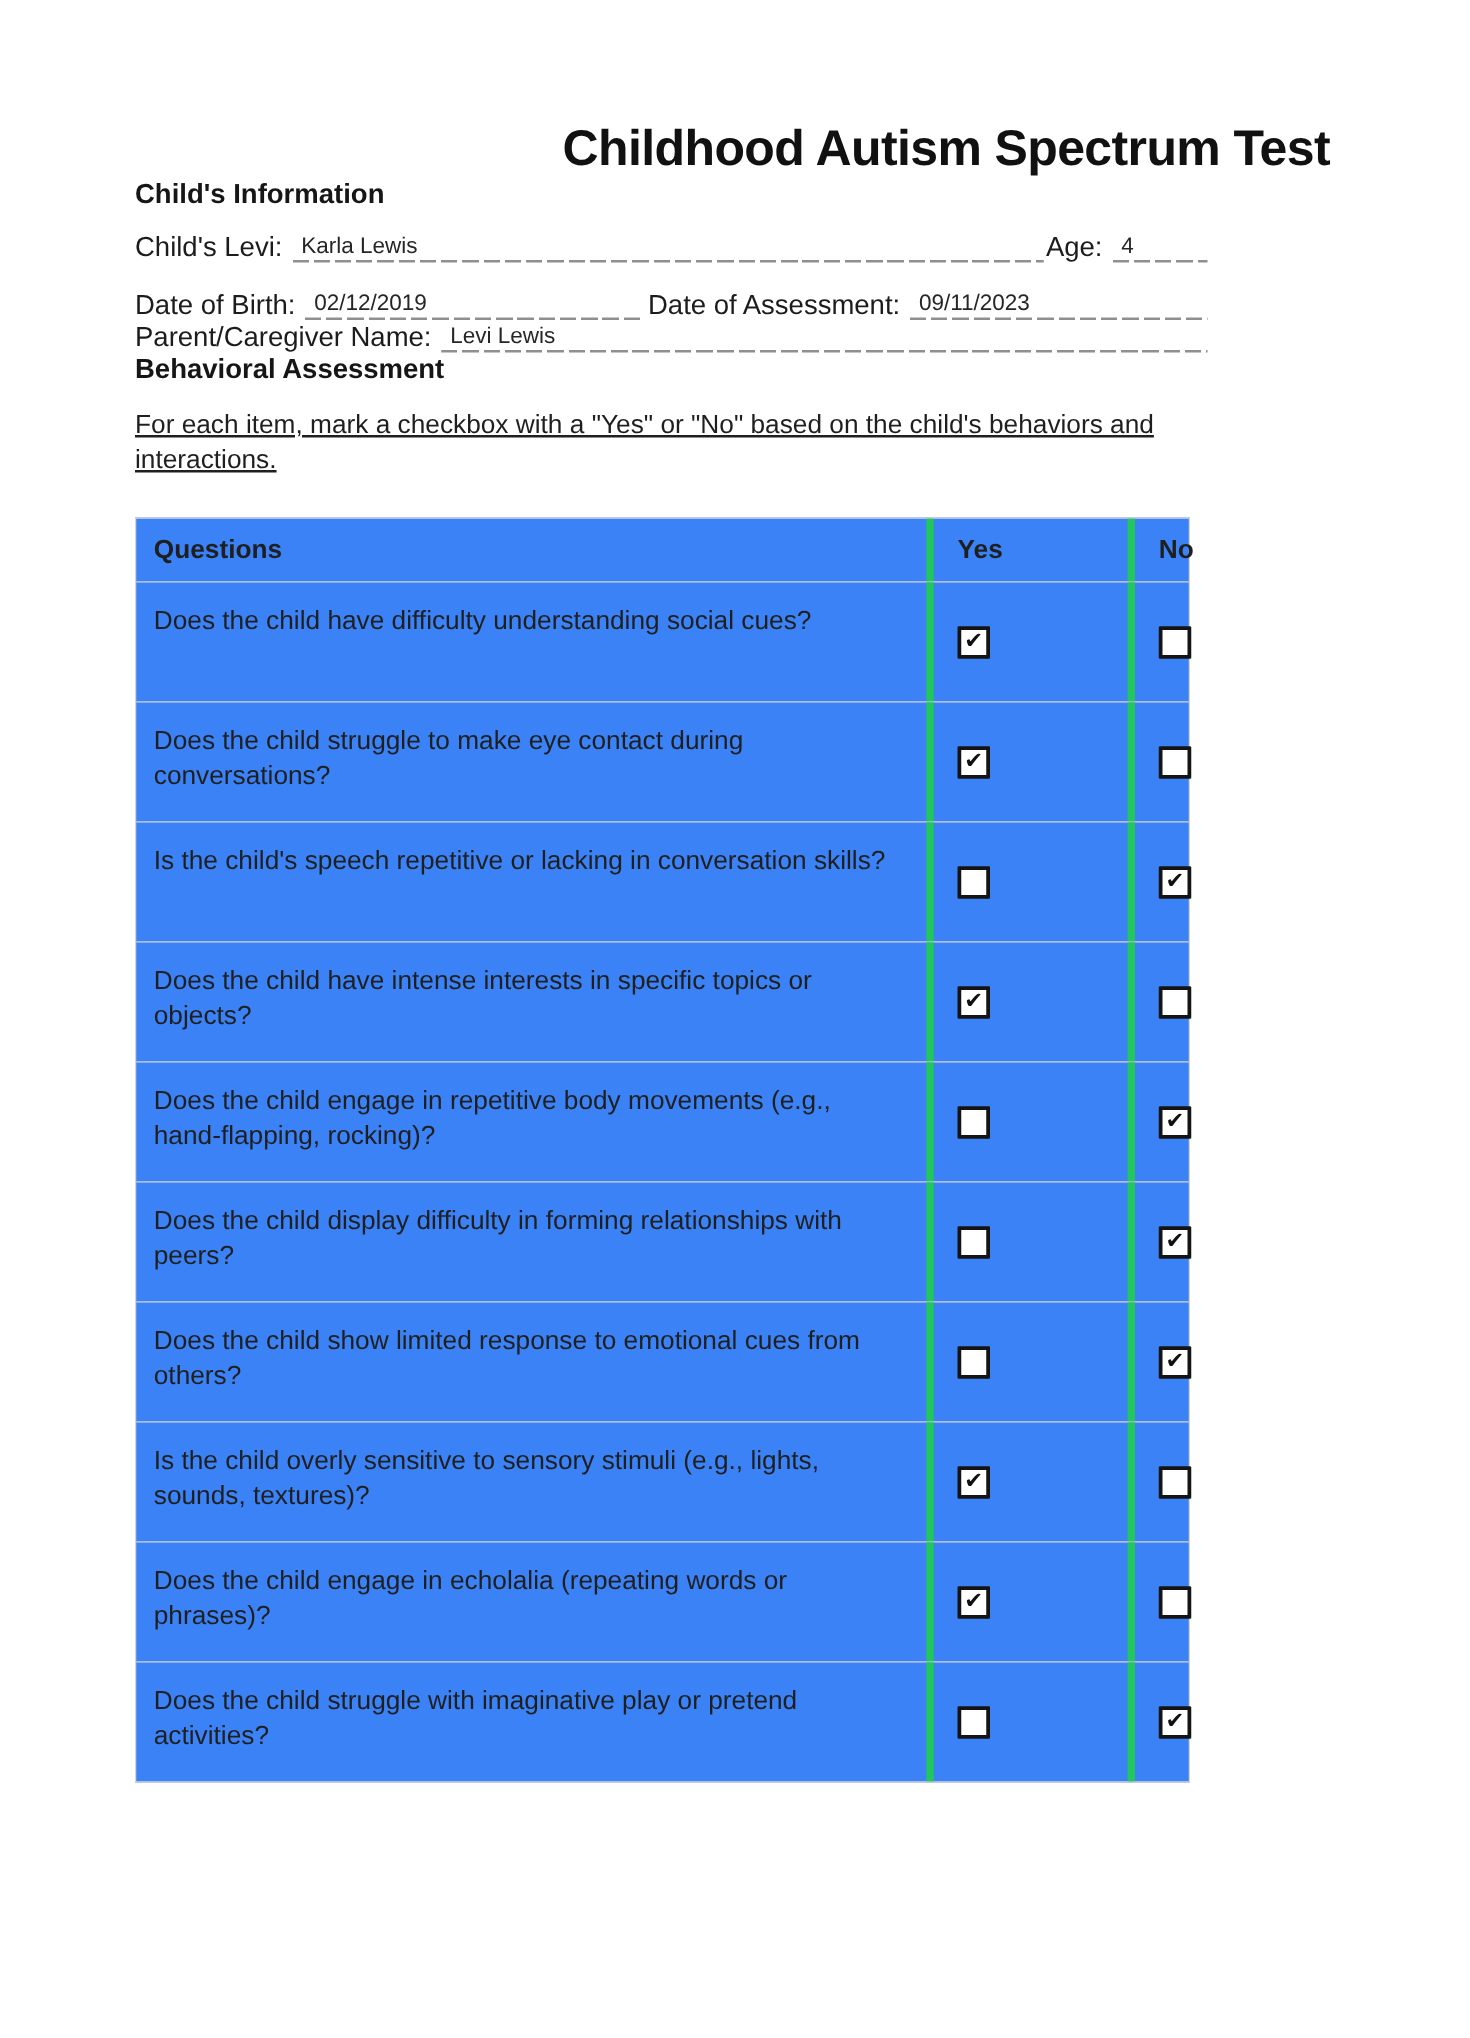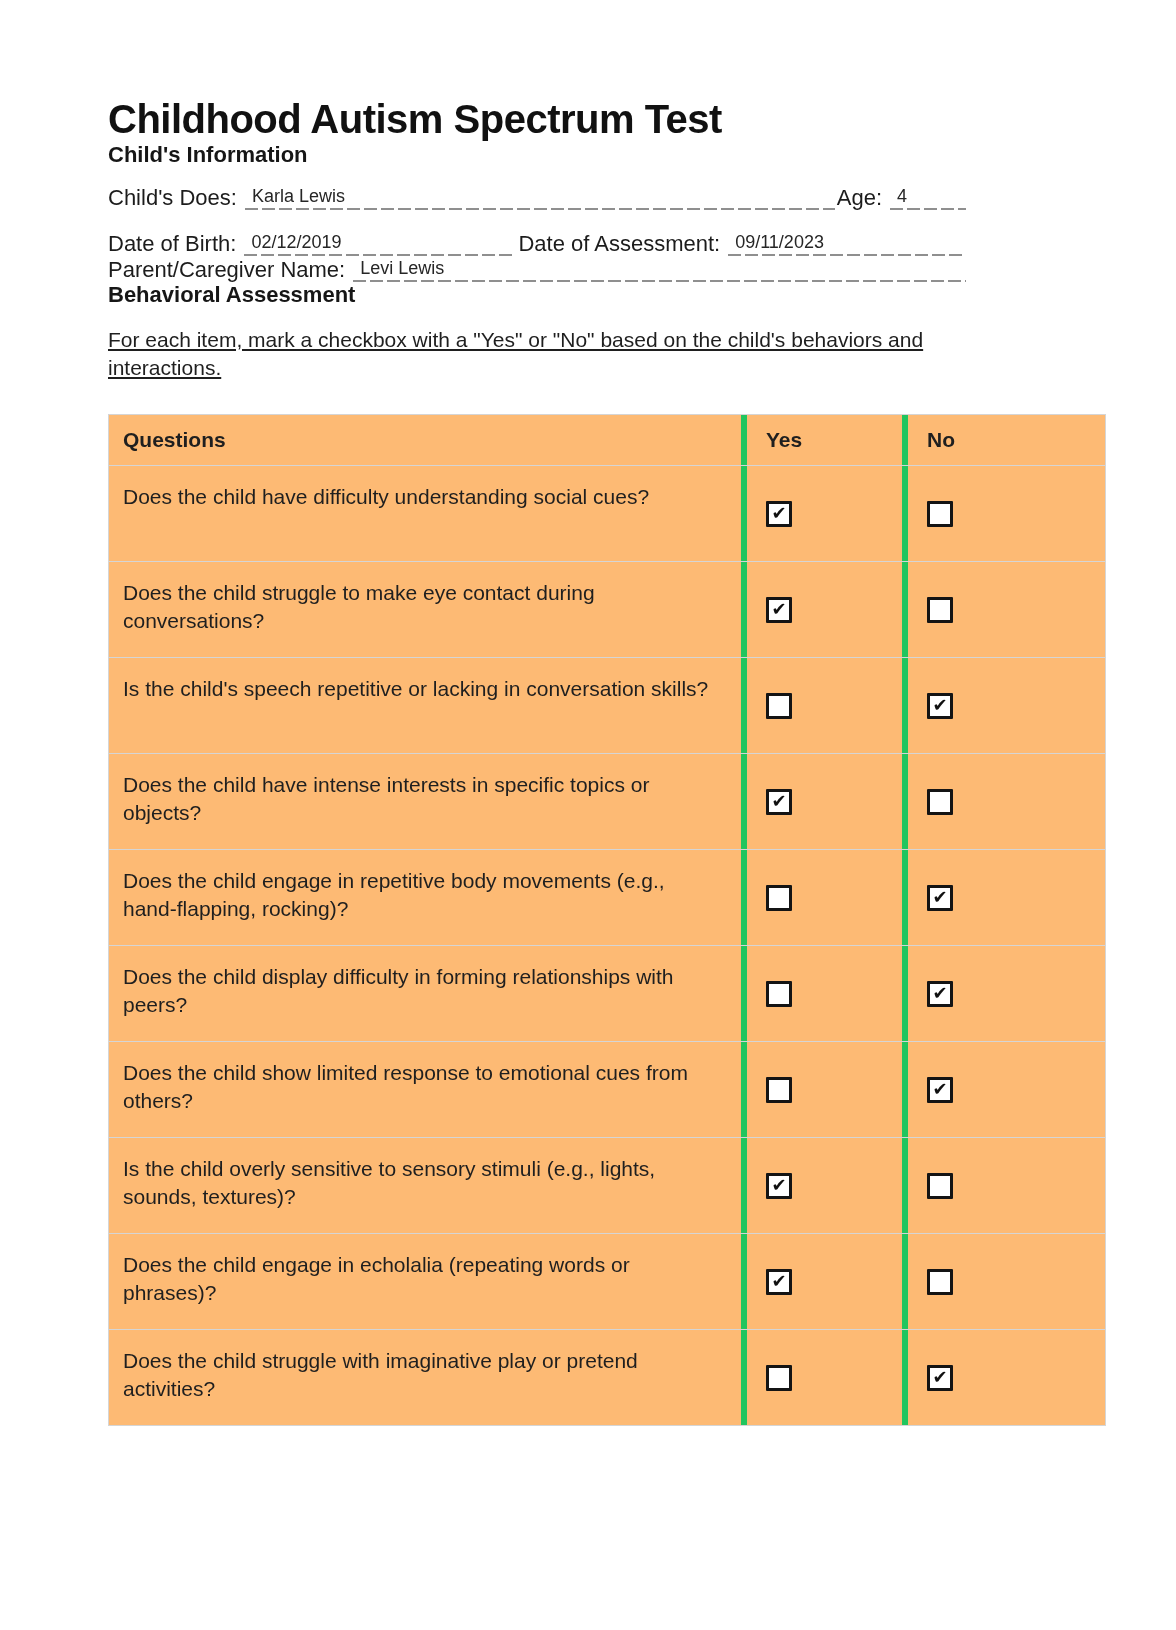--- a/index.html
+++ b/index.html
@@ -10,21 +10,21 @@
     font-family: "Liberation Sans", "DejaVu Sans", sans-serif;
     color: #1c1c1c;
     overflow: hidden;
   }
   .page { width: 1176px; height: 1630px; padding: 96px 0 0 108px; }
   .content { width: 956px; }
 
   .title {
     margin: 0; width: 956px;
     font-size: 40px; line-height: 46px; font-weight: bold;
-    letter-spacing: -0.5px; text-align: left; color: #111111;
+    letter-spacing: -0.5px; text-align: right; color: #111111;
   }
 
   h2.section-heading {
     margin: 0; font-size: 22px; line-height: 26px;
     font-weight: bold; color: #161616;
   }
   .info-heading { margin-top: 36px; }
   .assess-heading { margin-top: 86px; }
 
   .form-row {
@@ -50,22 +50,22 @@
     font-size: 18px; line-height: 20px; padding: 0 0 4px 7px;
     color: #262626; white-space: nowrap;
   }
 
   .instructions {
     margin: 18px 0 0; max-width: 880px;
     font-size: 21px; line-height: 28px; color: #1f1f1f; text-decoration: underline;
   }
 
   .qtable {
-    margin-top: 32px; width: 998px;
-    border: 1px solid #d5d5d5; background: #fdba74;
+    margin-top: 32px; width: 844px;
+    border: 1px solid #d5d5d5; background: #3b82f6;
   }
   .trow { display: grid; grid-template-columns: 632px 161px 155px; }
   .thead-row { height: 50px; }
   .body-row { height: 96px; border-top: 1px solid #d5d5d5; }
   .cell { min-width: 0; }
   .qcell {
     padding: 17px 18px 0 14px;
     font-size: 21px; line-height: 28px; color: #1f1f1f;
   }
   .thead-row .qcell {
@@ -92,21 +92,21 @@
 
 <div class="page">
   <div class="content">
 
     <h1 class="title">Childhood Autism Spectrum Test</h1>
 
     <section>
       <h2 class="section-heading info-heading">Child's Information</h2>
 
       <div class="form-row row-1">
-        <span class="lbl">Child's Does:</span>
+        <span class="lbl">Child's Levi:</span>
         <span class="fill grow">
           <span class="val">Karla Lewis</span>
         </span>
         <span class="lbl mid-lbl">Age:</span>
         <span class="fill age-fill">
           <span class="val">4</span>
         </span>
       </div>
 
       <div class="form-row row-2">

